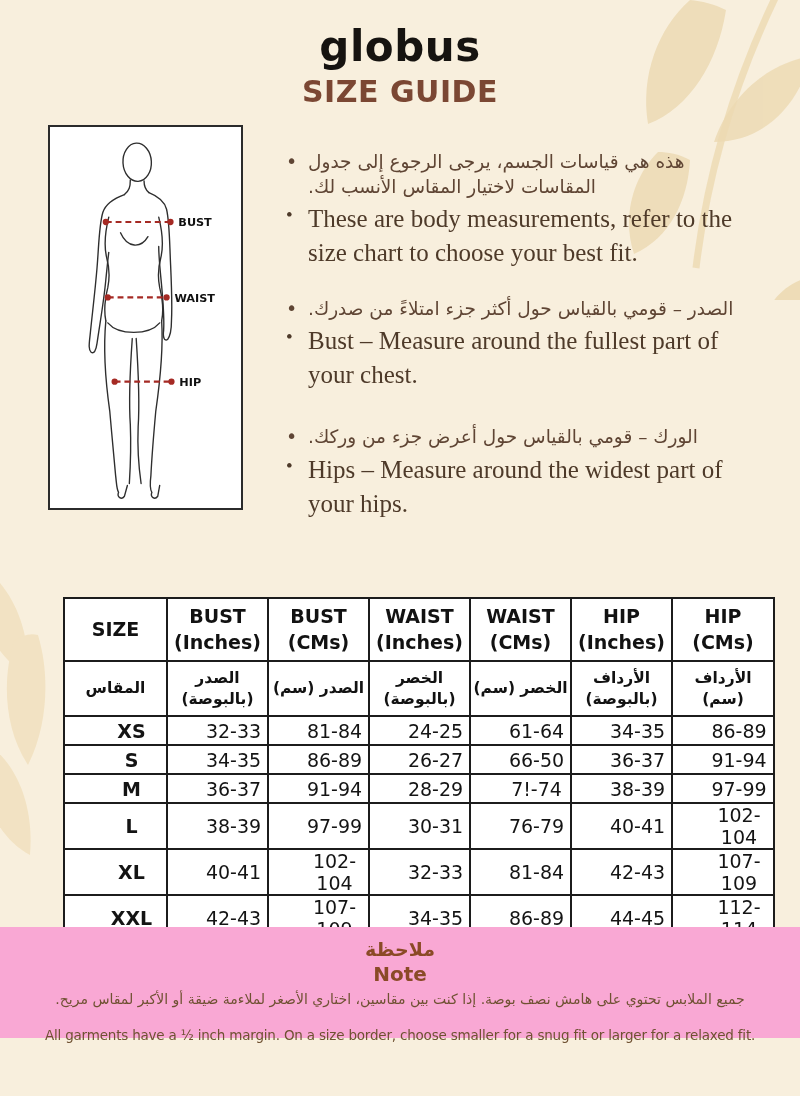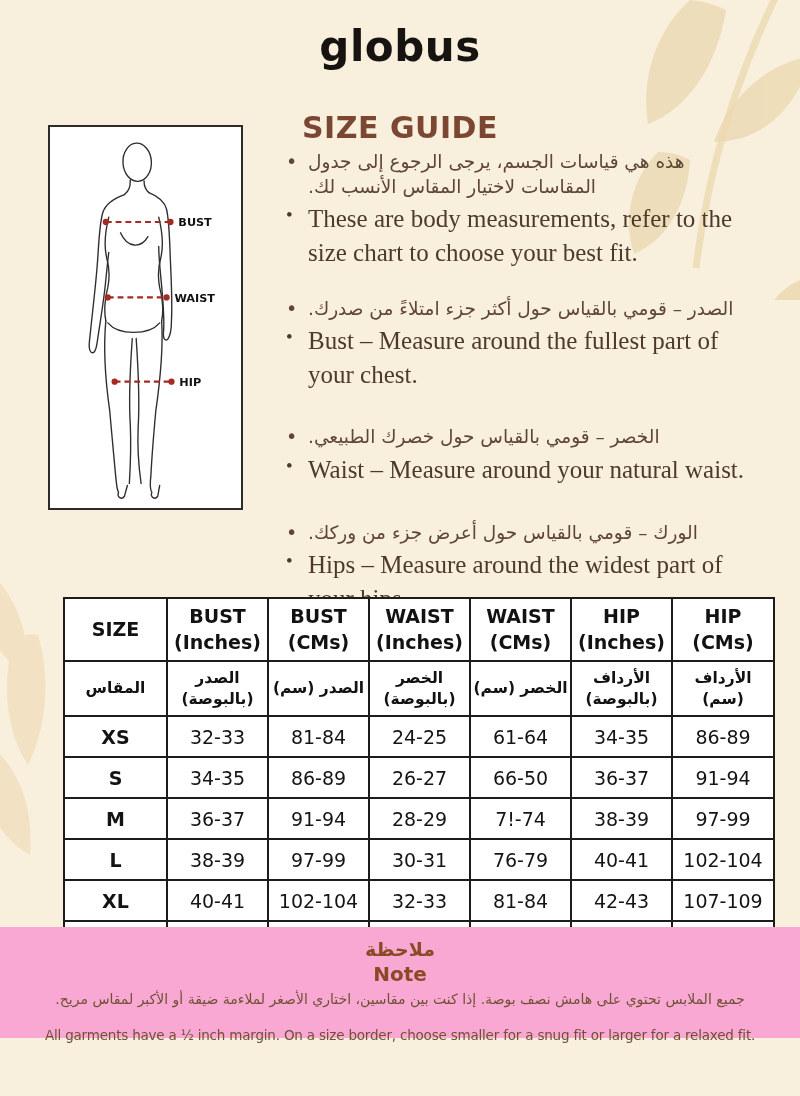--- a/index.html
+++ b/index.html
@@ -9,21 +9,21 @@
     background:#f8efdd; overflow:hidden;
     font-family:"DejaVu Sans", sans-serif; color:#3a2c1e;
   }
   
   .leaf-svg { position:absolute; pointer-events:none; }
   .leaf-tr { top:0; right:0; }
   
   .brand { position:absolute; top:22px; left:0; width:100%; text-align:center;
            font-size:42px; font-weight:600; letter-spacing:.5px; color:#161310; }
   .title { position:absolute; top:74px; left:0; width:100%; text-align:center;
-           font-size:30px; font-weight:bold; letter-spacing:.5px; color:#7b4733;margin-top:36px; }
+           font-size:30px; font-weight:bold; letter-spacing:.5px; color:#7b4733; }
   
   .figure-box { position:absolute; left:48px; top:125px; width:195px; height:385px;
                 background:#ffffff; border:2px solid #2b2b2b; }
   .figure-box svg { display:block; width:100%; height:100%; }
   
   .bullets { position:absolute; left:283px; top:149px; width:462px; }
   .b-item { position:relative; padding-left:25px; line-height:1.36; }
   .b-item::before { content:"•"; position:absolute; left:3px; top:0; font-size:19px; }
   .b-item.ar { direction:rtl; text-align:left; font-size:18.5px; color:#5f4534; }
   .b-item.ar::before { color:#5f4534; }
@@ -40,21 +40,21 @@
   .model-en { font-family:"Liberation Serif","DejaVu Serif",serif; font-size:17.5px; color:#33271a; margin-top:2px; }
   
   .size-table-wrap { position:absolute; left:63px; top:597px; width:710px; }
   table.size-table { border-collapse:collapse; table-layout:fixed; width:710px; background:#fff; }
   table.size-table th, table.size-table td {
     border:2px solid #1c1c1c; text-align:center; vertical-align:middle; background:#fff; overflow:hidden;
   }
   tr.hdr-en th { height:63px; font-size:19px; font-weight:bold; color:#121212; line-height:1.35; }
   tr.hdr-ar th { height:55px; font-size:15.5px; font-weight:bold; color:#121212;
                  direction:rtl; line-height:1.3; padding:0 2px; }
-  tr.data-row td { height:41px; font-size:19px; color:#141414; }
+  tr.data-row td { height:29px; font-size:19px; color:#141414;padding-left:32px; }
   tr.data-row td.size-cell { font-weight:bold; }
   
   .note-band { position:absolute; left:0; top:927px; width:800px; height:111px;
                background:#f9a8d4; text-align:center; padding-top:11px; }
   .note-title-ar { font-size:19px; font-weight:bold; color:#8a4a26; direction:rtl; }
   .note-title-en { font-size:20px; font-weight:bold; color:#8a4a26; margin-top:2px; }
   .note-body-ar { font-size:14px; color:#6f5132; direction:rtl; margin-top:5px; white-space:nowrap; }
   .note-body-en { font-size:13.5px; letter-spacing:-0.2px; color:#6f5132; margin-top:20px; white-space:nowrap; }
 </style>
 </head>
@@ -124,24 +124,20 @@
 
   <div class="bullets">
     <div class="b-group g1">
       <div class="b-item ar">هذه هي قياسات الجسم، يرجى الرجوع إلى جدول المقاسات لاختيار المقاس الأنسب لك.</div>
       <div class="b-item en">These are body measurements, refer to the size chart to choose your best fit.</div>
     </div>
     <div class="b-group g2">
       <div class="b-item ar">الصدر – قومي بالقياس حول أكثر جزء امتلاءً من صدرك.</div>
       <div class="b-item en">Bust – Measure around the fullest part of your chest.</div>
     </div>
-    <div class="b-group g3">
-      <div class="b-item ar">الخصر – قومي بالقياس حول خصرك الطبيعي.</div>
-      <div class="b-item en">Waist – Measure around your natural waist.</div>
-    </div>
     <div class="b-group g4">
       <div class="b-item ar">الورك – قومي بالقياس حول أعرض جزء من وركك.</div>
       <div class="b-item en">Hips – Measure around the widest part of your hips.</div>
     </div>
   </div>
 
 
   <div class="size-table-wrap">
     <table class="size-table">
       <colgroup>

